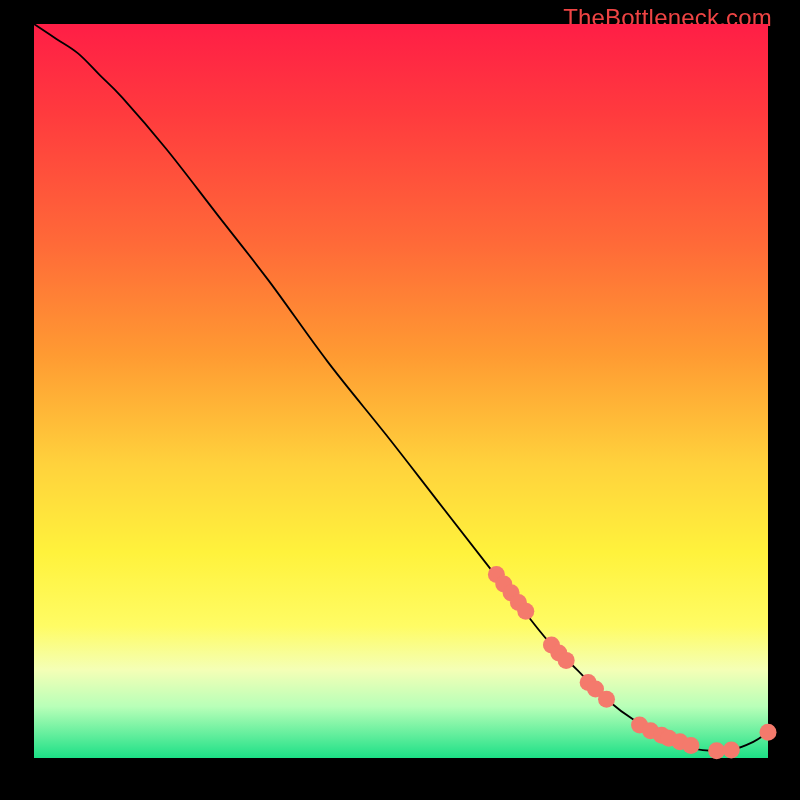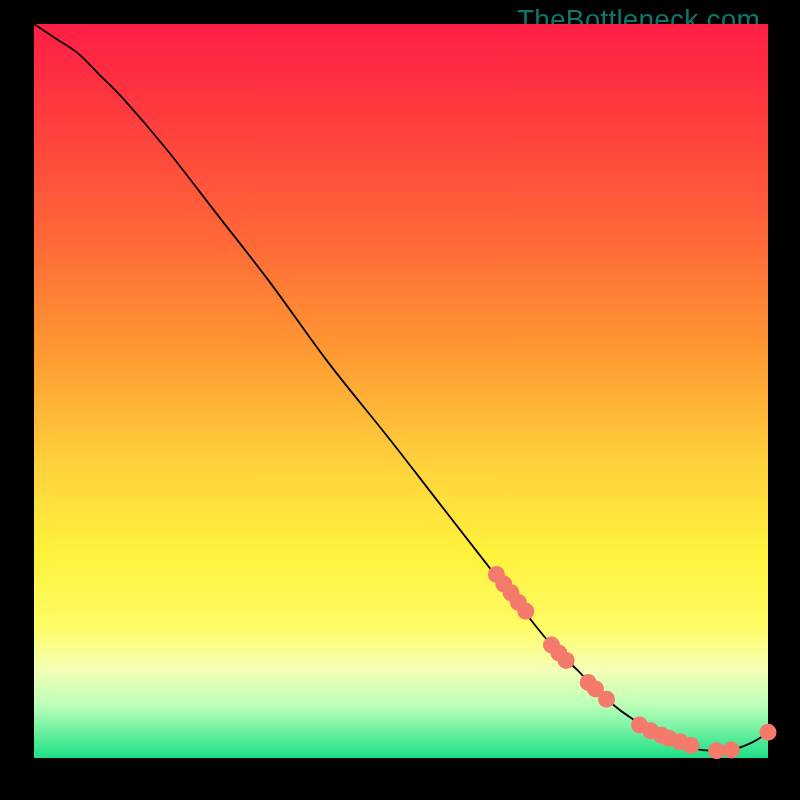--- a/index.html
+++ b/index.html
@@ -33,23 +33,23 @@
       #fff23c 72%,
       #fffc64 82%,
       #f4ffb6 88%,
       #b8ffb8 93%,
       #1ce086 100%
     );
   }
   .watermark {
     position: absolute;
     top: 4px;
-    right: 40px;
-    color: #0f766e;
-    font-size: 28px;
+    right: 28px;
+    color: #ef4444;
+    font-size: 24px;
     letter-spacing: 0.2px;
     user-select: none;
   }
   svg.curve-layer {
     position: absolute;
     left: 0;
     top: 0;
     width: 734px;
     height: 734px;
     overflow: visible;

